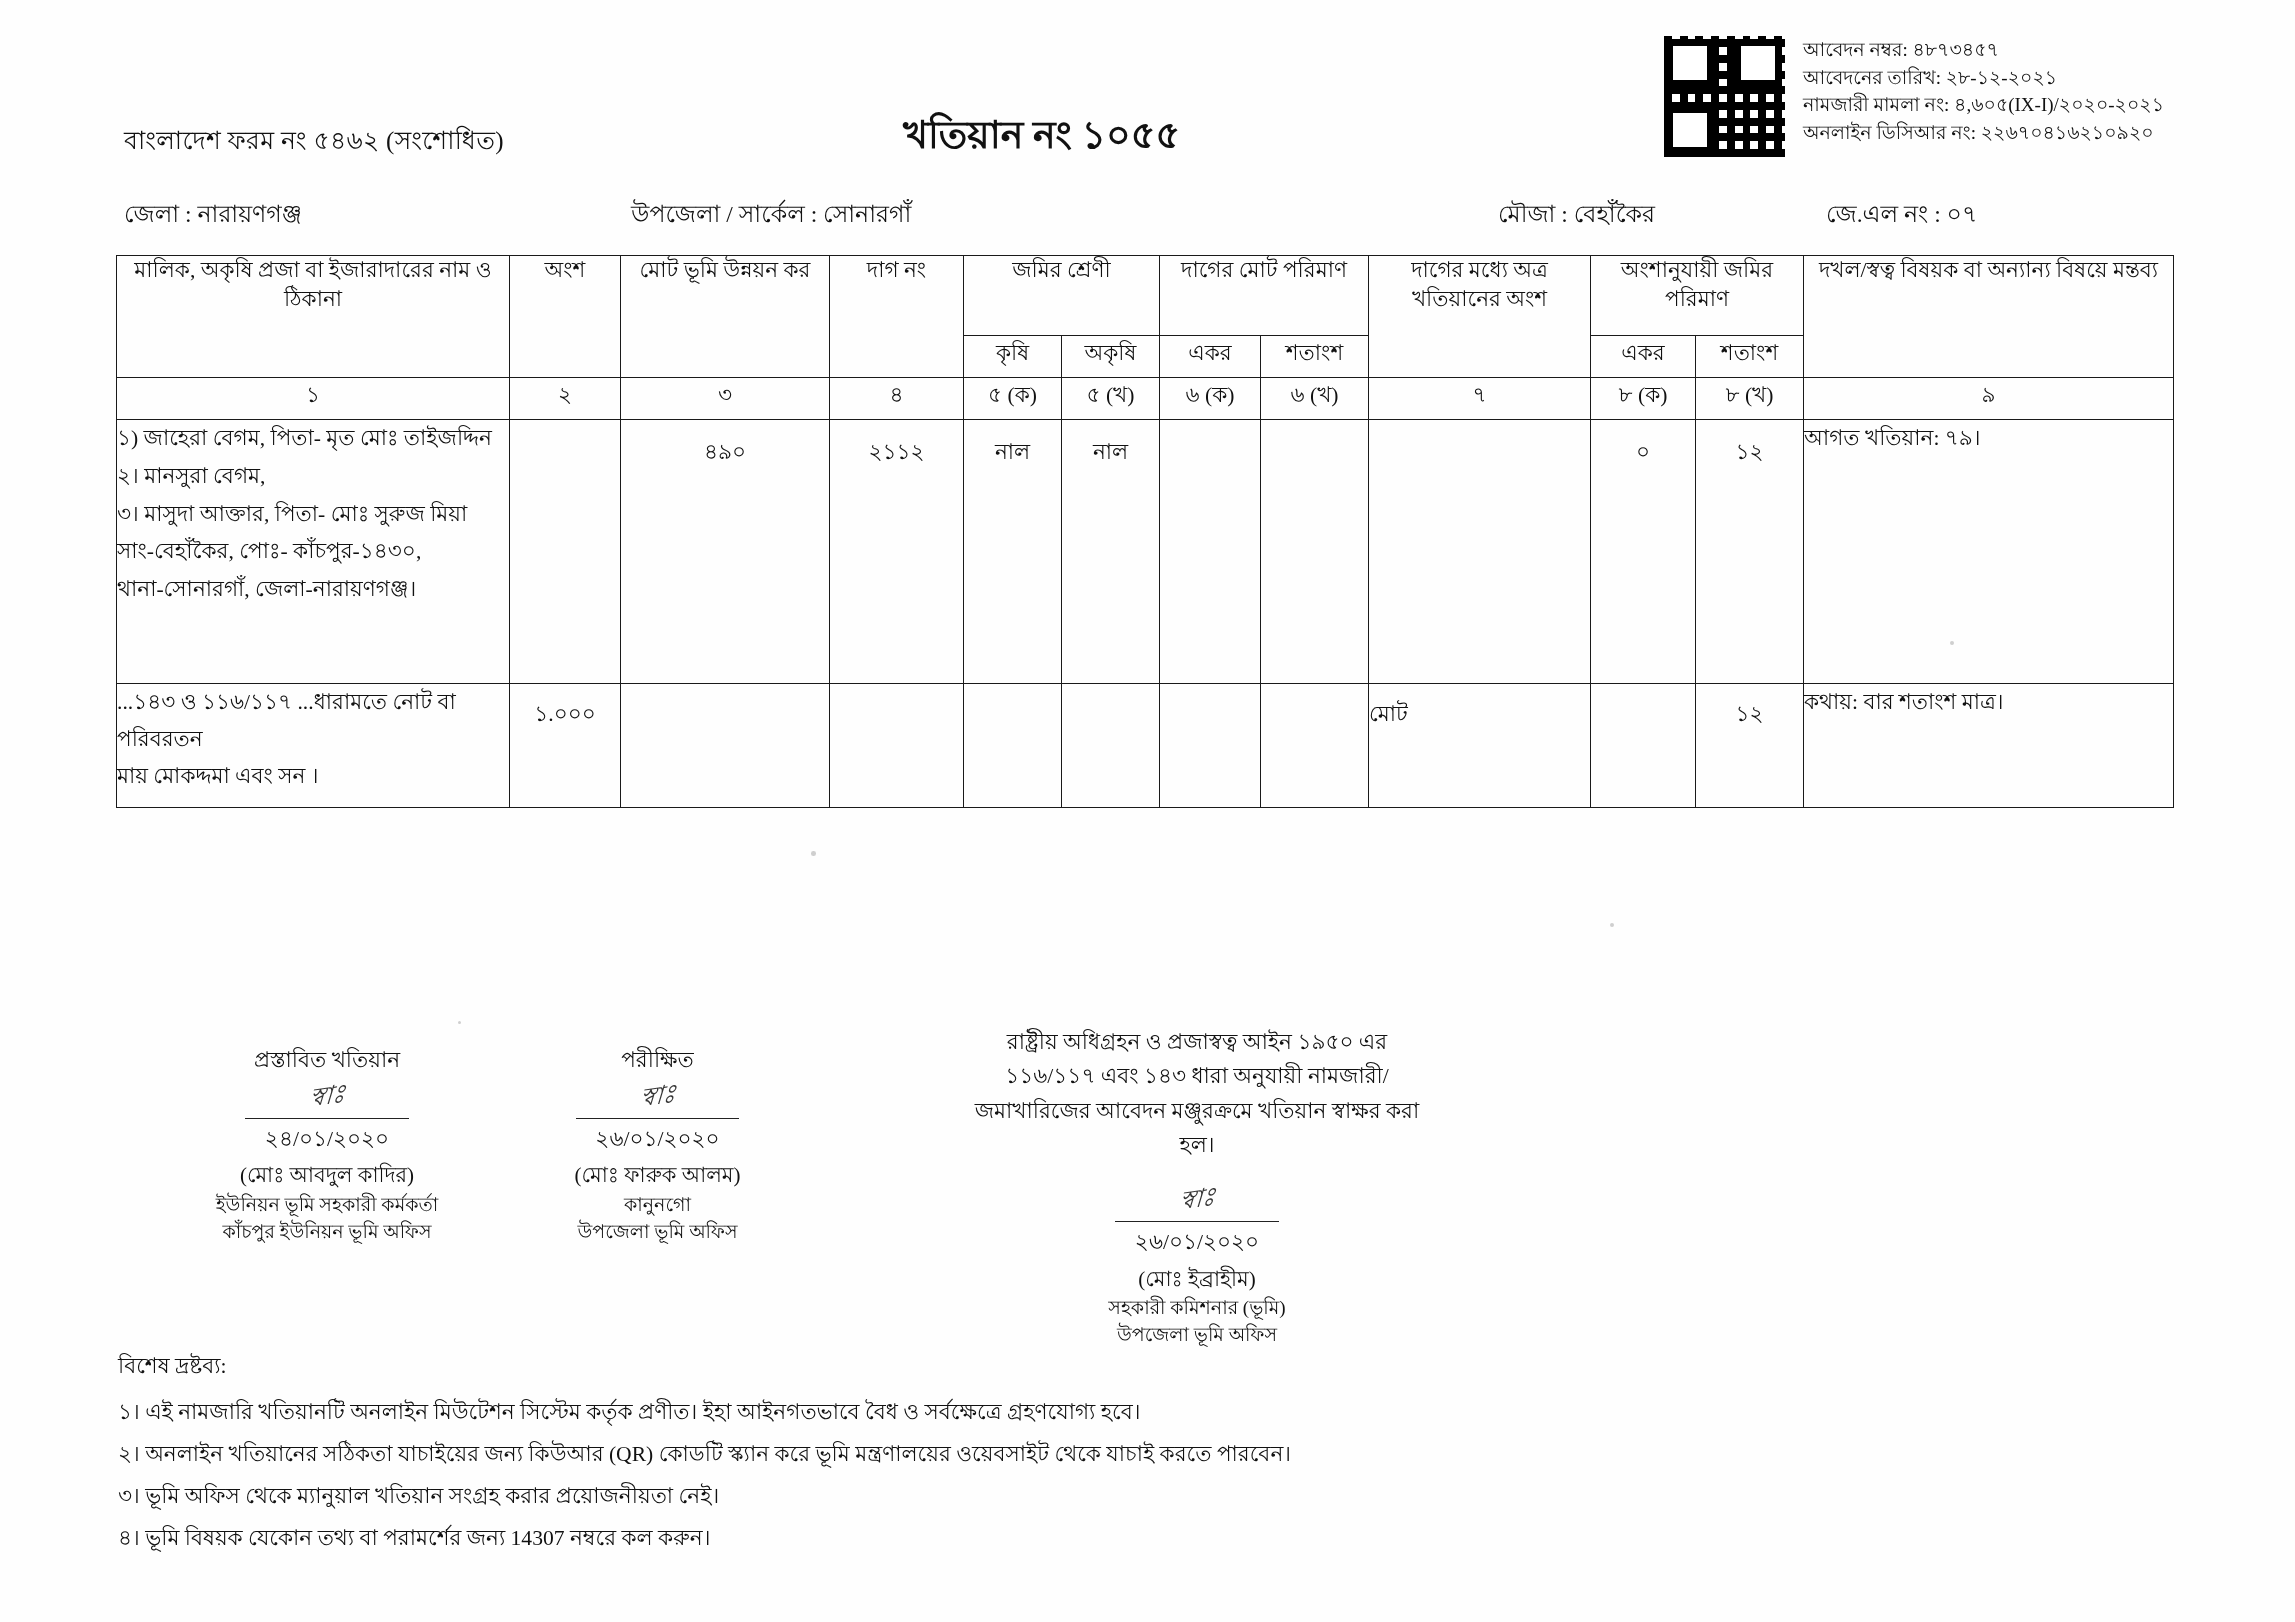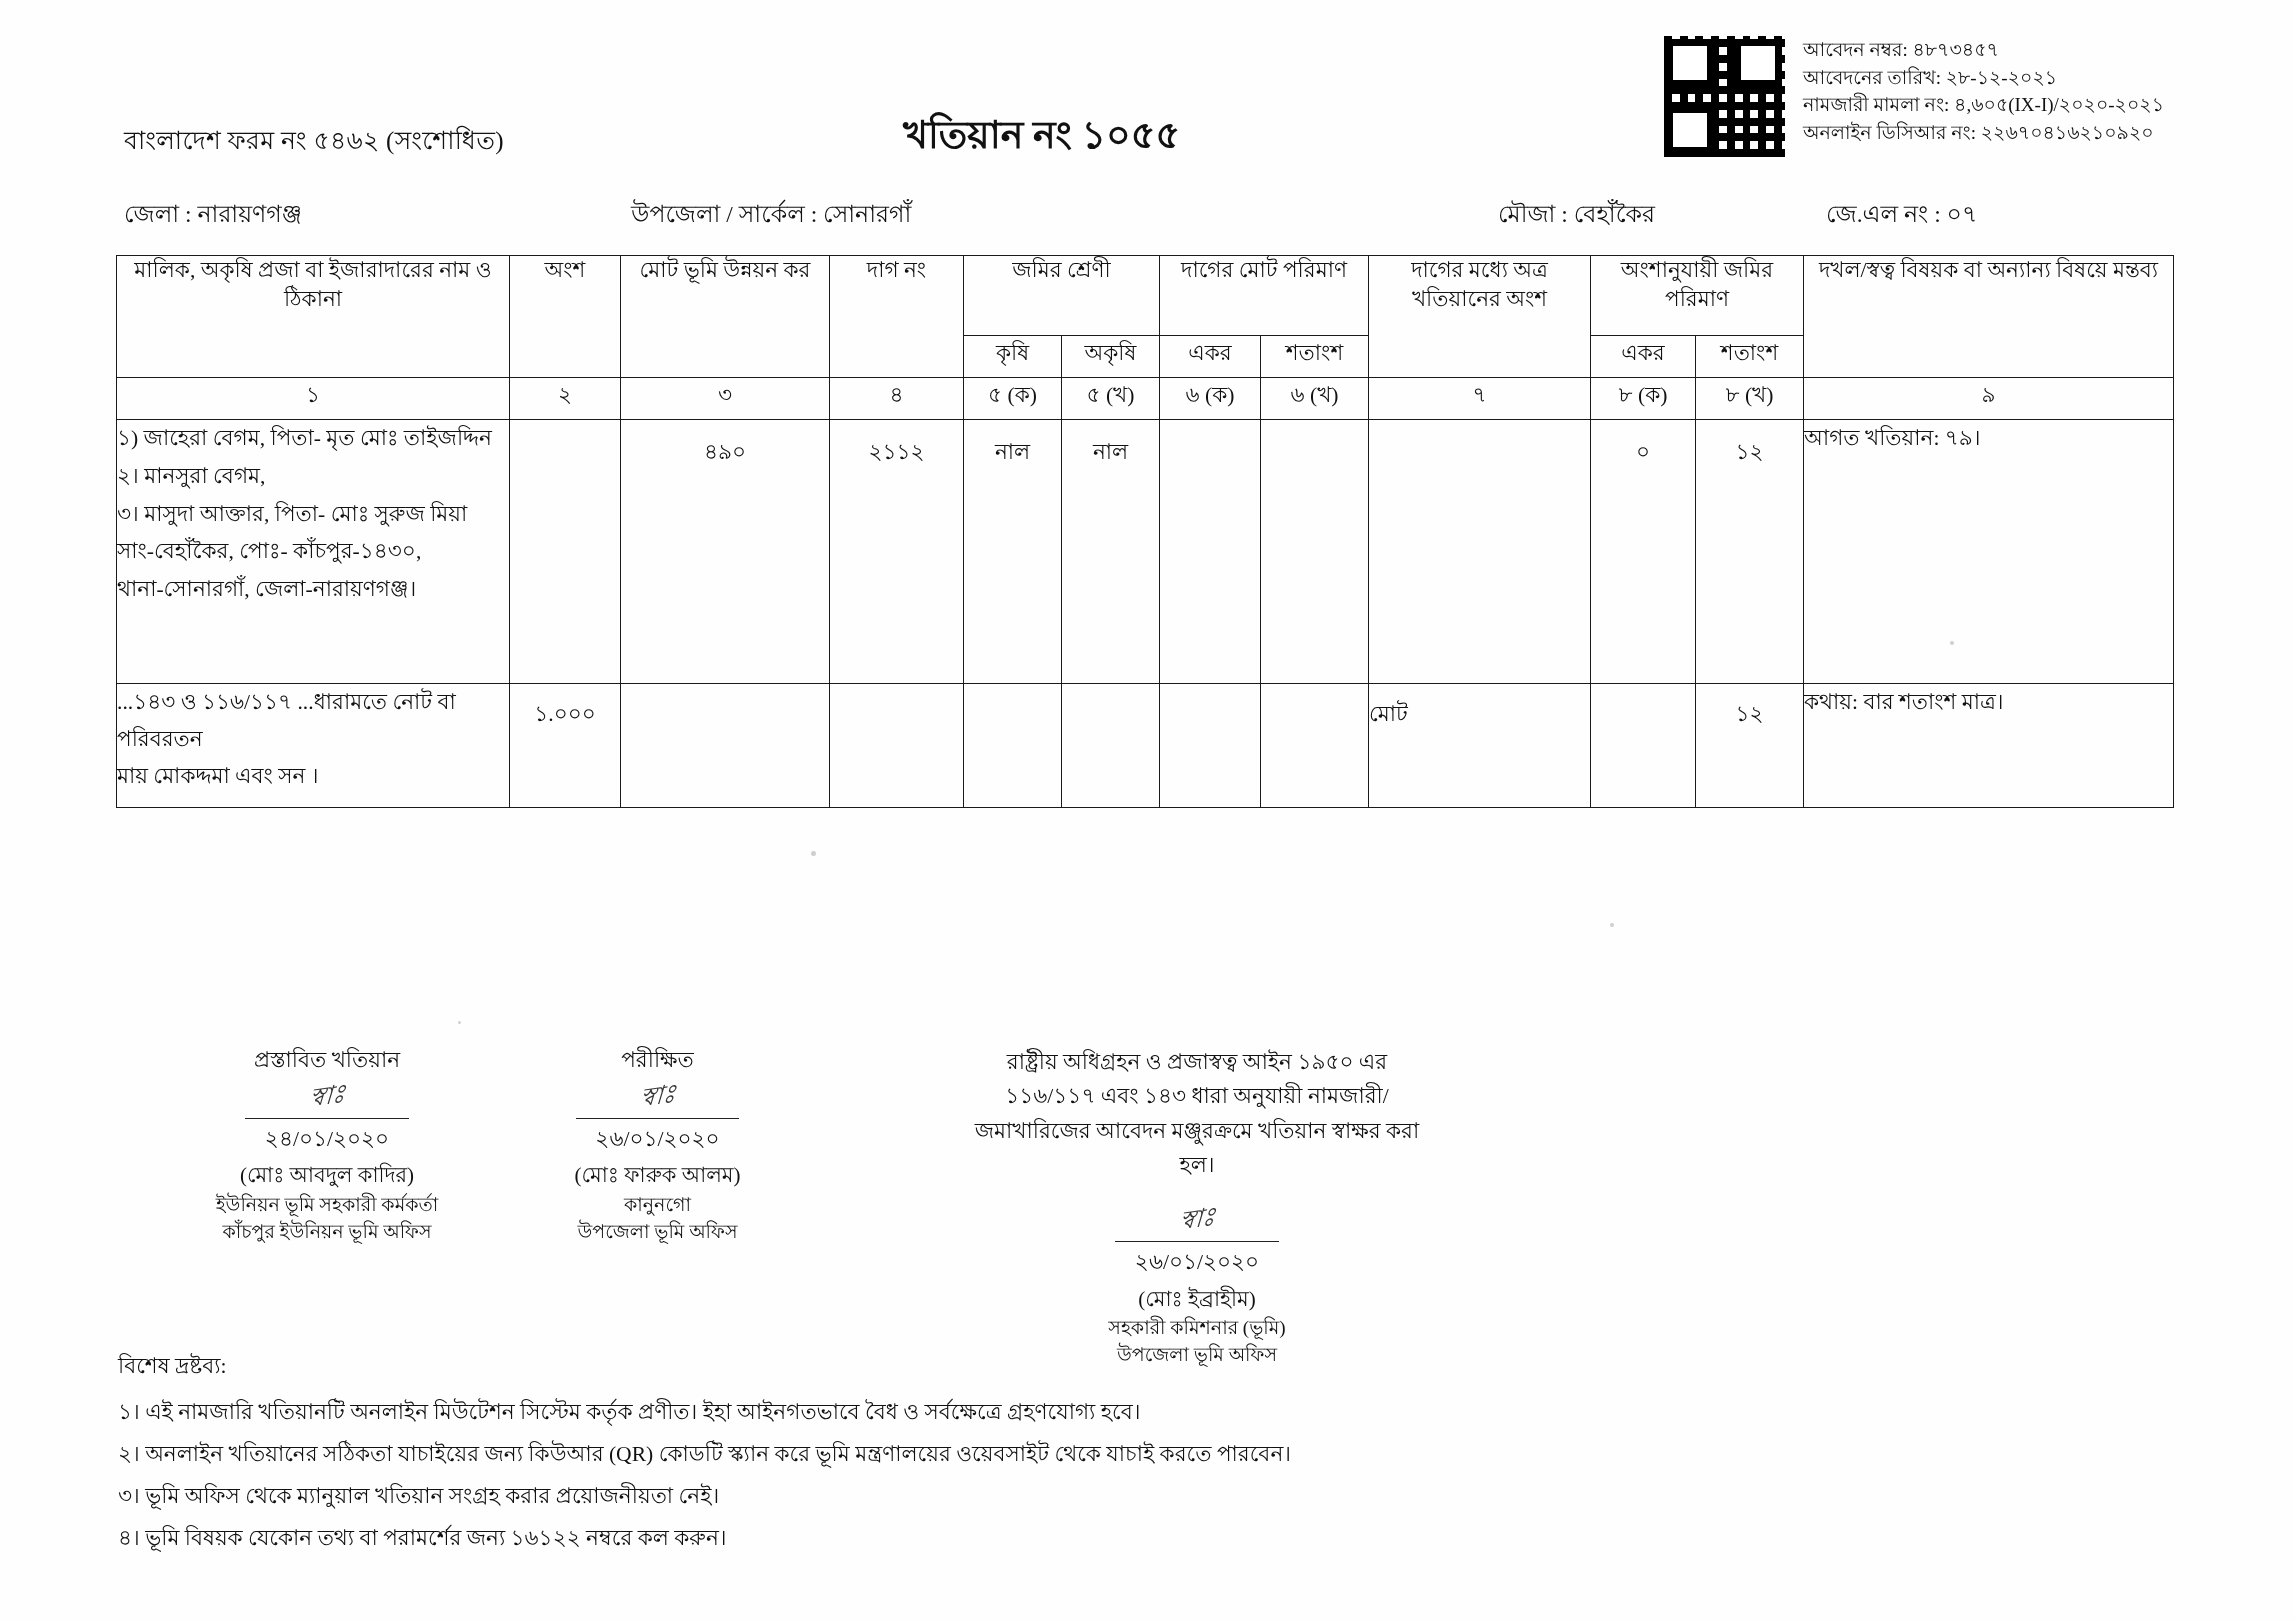--- a/index.html
+++ b/index.html
@@ -158,21 +158,21 @@
     border-top: 1.3px solid #222;
     display: inline-block;
     padding: 3.9px 19.6px 0 19.6px;
     margin-bottom: 5.2px;
   }
   .sig-name { font-size: 21px; }
   .sig-role { font-size: 19px; line-height: 1.4; }
   .sig-left  { left: 144px;  top: 0; width: 366px; }
   .sig-mid   { left: 517px;  top: 0; width: 281px; }
   .sig-right { left: 968px; top: -19.6px; width: 458px; }
-  .legal-text { font-size: 21.6px; line-height: 1.6; margin-bottom: 17px; margin-top: 20px; }
+  .legal-text { font-size: 21.6px; line-height: 1.6; margin-bottom: 17px; }
   
   .notes {
     position: absolute;
     left: 118px;
     top: 1345px;
     font-size: 21.6px;
     line-height: 1.95;
   }
   .notes-title { font-weight: normal; margin-bottom: 3.9px; }
   .notes-list { margin: 0; padding: 0; list-style: none; }
@@ -326,21 +326,21 @@
 উপজেলা ভূমি অফিস</div>
     </div>
   </div>
 
   <div class="notes">
     <div class="notes-title">বিশেষ দ্রষ্টব্য:</div>
     <ul class="notes-list">
       <li>১। এই নামজারি খতিয়ানটি অনলাইন মিউটেশন সিস্টেম কর্তৃক প্রণীত। ইহা আইনগতভাবে বৈধ ও সর্বক্ষেত্রে গ্রহণযোগ্য হবে।</li>
       <li>২। অনলাইন খতিয়ানের সঠিকতা যাচাইয়ের জন্য কিউআর (QR) কোডটি স্ক্যান করে ভূমি মন্ত্রণালয়ের ওয়েবসাইট থেকে যাচাই করতে পারবেন।</li>
       <li>৩। ভূমি অফিস থেকে ম্যানুয়াল খতিয়ান সংগ্রহ করার প্রয়োজনীয়তা নেই।</li>
-      <li>৪। ভূমি বিষয়ক যেকোন তথ্য বা পরামর্শের জন্য ১৬১২২ নম্বরে কল করুন।</li>
+      <li>৪। ভূমি বিষয়ক যেকোন তথ্য বা পরামর্শের জন্য 14307 নম্বরে কল করুন।</li>
     </ul>
   </div>
 
   <div class="speck" style="left:811px;top:851px;width:4.6px;height:4.6px;"></div>
   <div class="speck" style="left:1610px;top:923px;width:3.9px;height:3.9px;"></div>
   <div class="speck" style="left:458px;top:1021px;width:3.3px;height:3.3px;"></div>
   <div class="speck" style="left:1950px;top:641px;width:3.9px;height:3.9px;"></div>
 </div>
 
 

